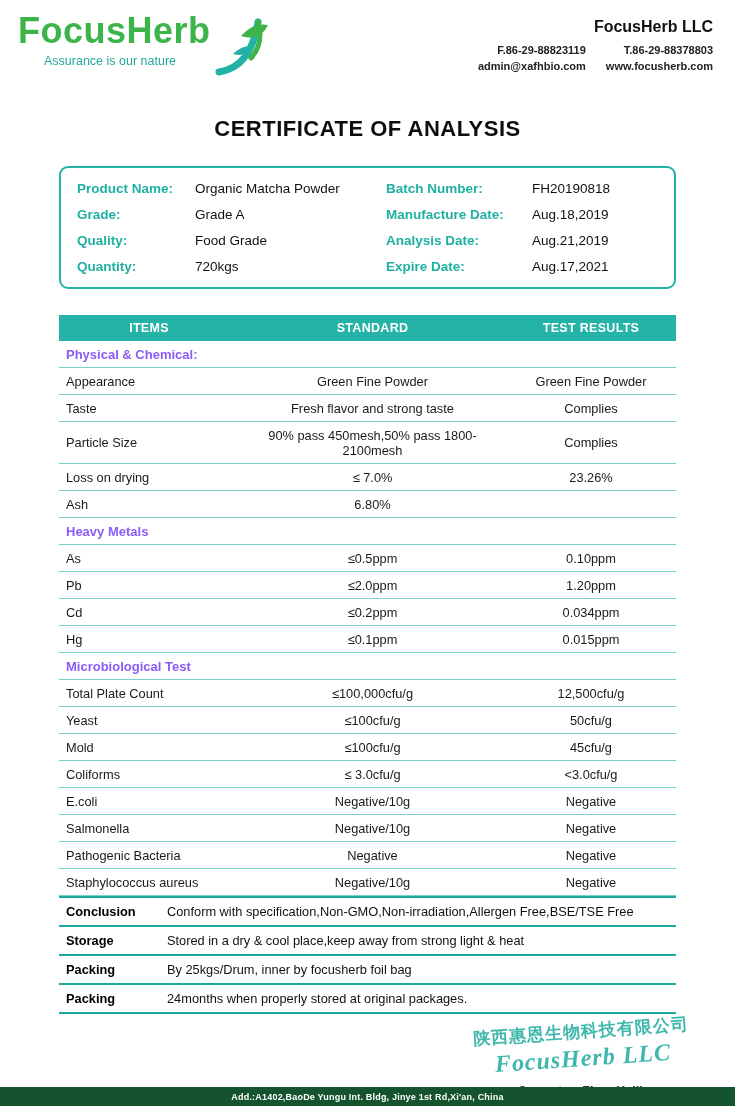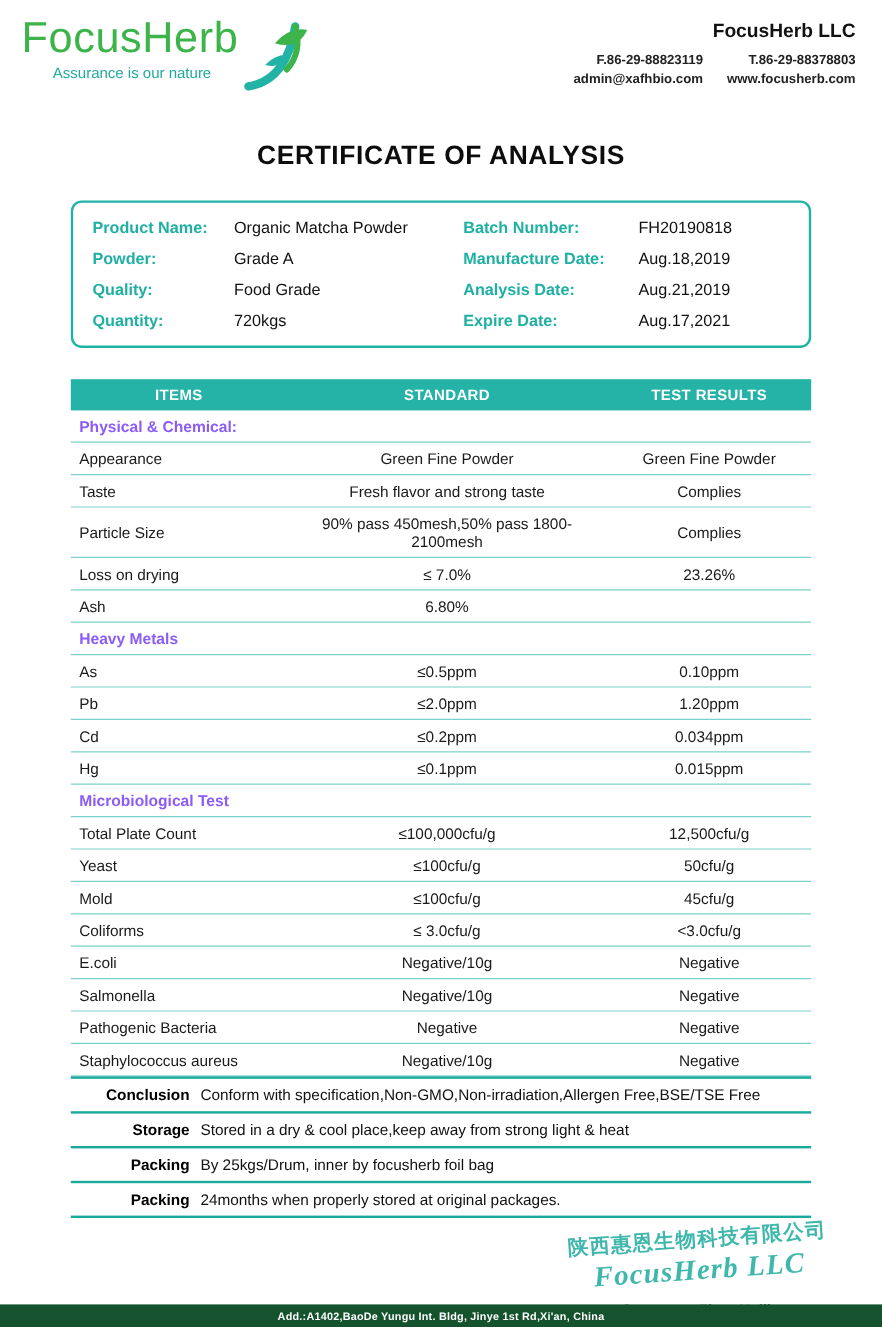--- a/index.html
+++ b/index.html
@@ -5,21 +5,21 @@
   * { margin:0; padding:0; box-sizing:border-box; }
   html,body { background:#ffffff; }
   body { font-family:"Liberation Sans", sans-serif; color:#1a1a1a; }
   .page { position:relative; width:735px; height:1106px; margin:0 auto; background:#fff; overflow:hidden; }
   .inner { padding:0 59px; }
 
   
   .hdr { display:flex; justify-content:space-between; align-items:flex-start; padding:12px 22px 0 18px; }
   .logo-wrap { display:flex; align-items:flex-start; }
   .logo-text-col { display:flex; flex-direction:column; }
-  .logo-text { font-size:36px; font-weight:normal; color:#3cb44a; letter-spacing:.5px; line-height:1.05; }
+  .logo-text { font-size:36px; font-weight:bold; color:#3cb44a; letter-spacing:.5px; line-height:1.05; }
   .tagline { font-size:12.5px; color:#23a99c; margin:4px 0 0 26px; }
   .logo-mark { margin:2px 0 0 2px; }
   .contact-col { text-align:right; padding-top:6px; }
   .company-name { font-size:16px; font-weight:bold; color:#111; margin-bottom:8px; }
   .contact-grid { display:grid; grid-template-columns:auto auto; column-gap:20px; row-gap:4px; justify-content:end; }
   .contact-grid span { font-size:11px; font-weight:bold; color:#222; text-align:right; }
 
   
   .coa-title { text-align:center; font-size:22px; font-weight:bold; color:#0d0d0d; letter-spacing:.5px; margin:30px 0 24px 0; }
 
@@ -42,21 +42,21 @@
   .t-row .c-std .std-inner { display:inline-block; max-width:235px; }
   .t-row .c-res { text-align:center; }
   .t-row.section { font-weight:bold; font-size:13px; color:#8b5cf6; }
   .t-row.section .c-item { grid-column:1 / span 3; }
 
   
   .f-rows { margin-top:0; }
   .f-row { display:grid; grid-template-columns:92px 1fr; font-size:12.8px; align-items:center;
            border-top:2px solid #1aa99c; padding:6px 0 6px 7px; min-height:27px; }
   .f-row:last-child { border-bottom:2px solid #1aa99c; }
-  .f-label { font-weight:bold; color:#000;text-align:right; }
+  .f-label { font-weight:bold; color:#000; }
   .f-value { color:#111; padding-left:9px; }
 
   
   .signoff { position:relative; height:96px; margin-top:18px; }
   .qa-line { position:absolute; left:10px; bottom:26px; font-size:13px; font-weight:bold; color:#0d0d0d; }
   .corrector-line { position:absolute; right:18px; bottom:30px; font-size:12.5px; font-weight:bold; color:#333; }
   .stamp { position:absolute; right:-14px; top:-12px; text-align:center; color:#2bb0a4; opacity:.9;
            transform:rotate(-4deg); pointer-events:none; }
   .stamp-cn { font-size:17px; font-weight:bold; letter-spacing:1px; }
   .stamp-en { font-family:"Liberation Serif", serif; font-style:italic; font-weight:bold; font-size:24px;
@@ -101,21 +101,21 @@
   <div class="coa-title">CERTIFICATE OF ANALYSIS</div>
 
   <div class="inner">
 
     <div class="info-box">
       <span class="info-label">Product Name:</span>
       <span class="info-value">Organic Matcha Powder</span>
       <span class="info-label">Batch Number:</span>
       <span class="info-value">FH20190818</span>
 
-      <span class="info-label">Powder:</span>
+      <span class="info-label">Grade:</span>
       <span class="info-value">Grade A</span>
       <span class="info-label">Manufacture Date:</span>
       <span class="info-value">Aug.18,2019</span>
 
       <span class="info-label">Quality:</span>
       <span class="info-value">Food Grade</span>
       <span class="info-label">Analysis Date:</span>
       <span class="info-value">Aug.21,2019</span>
 
       <span class="info-label">Quantity:</span>

